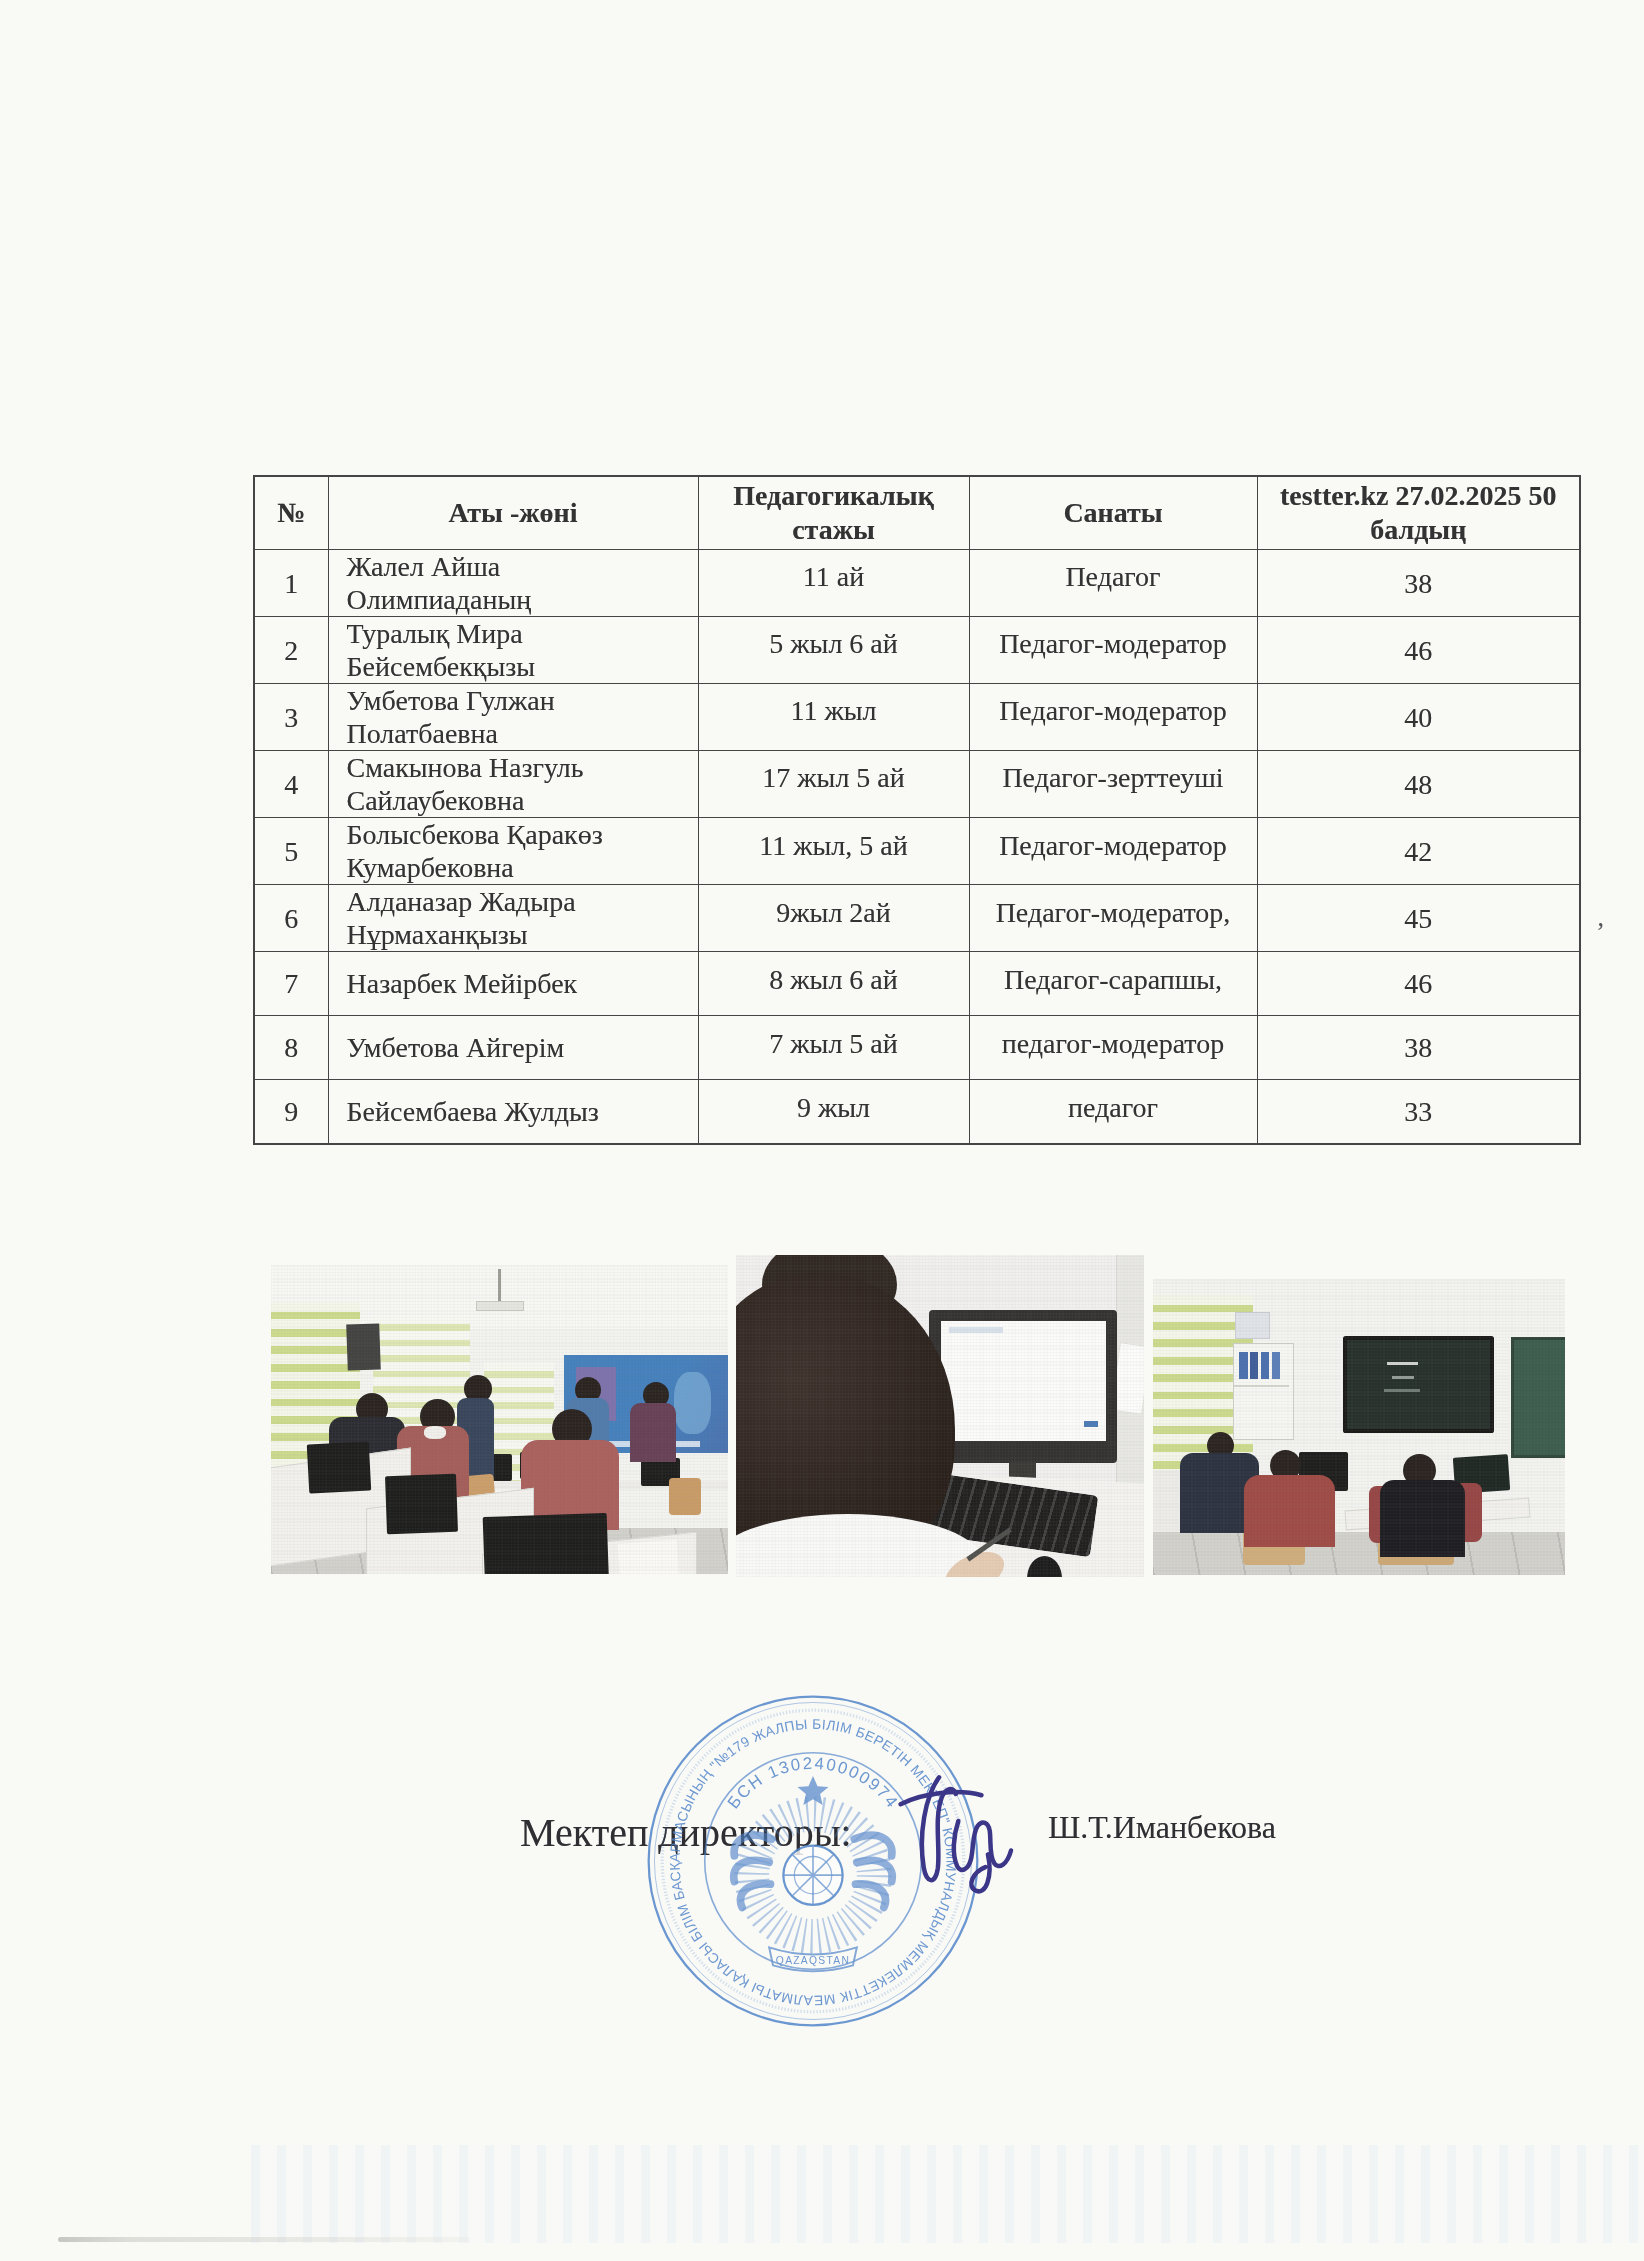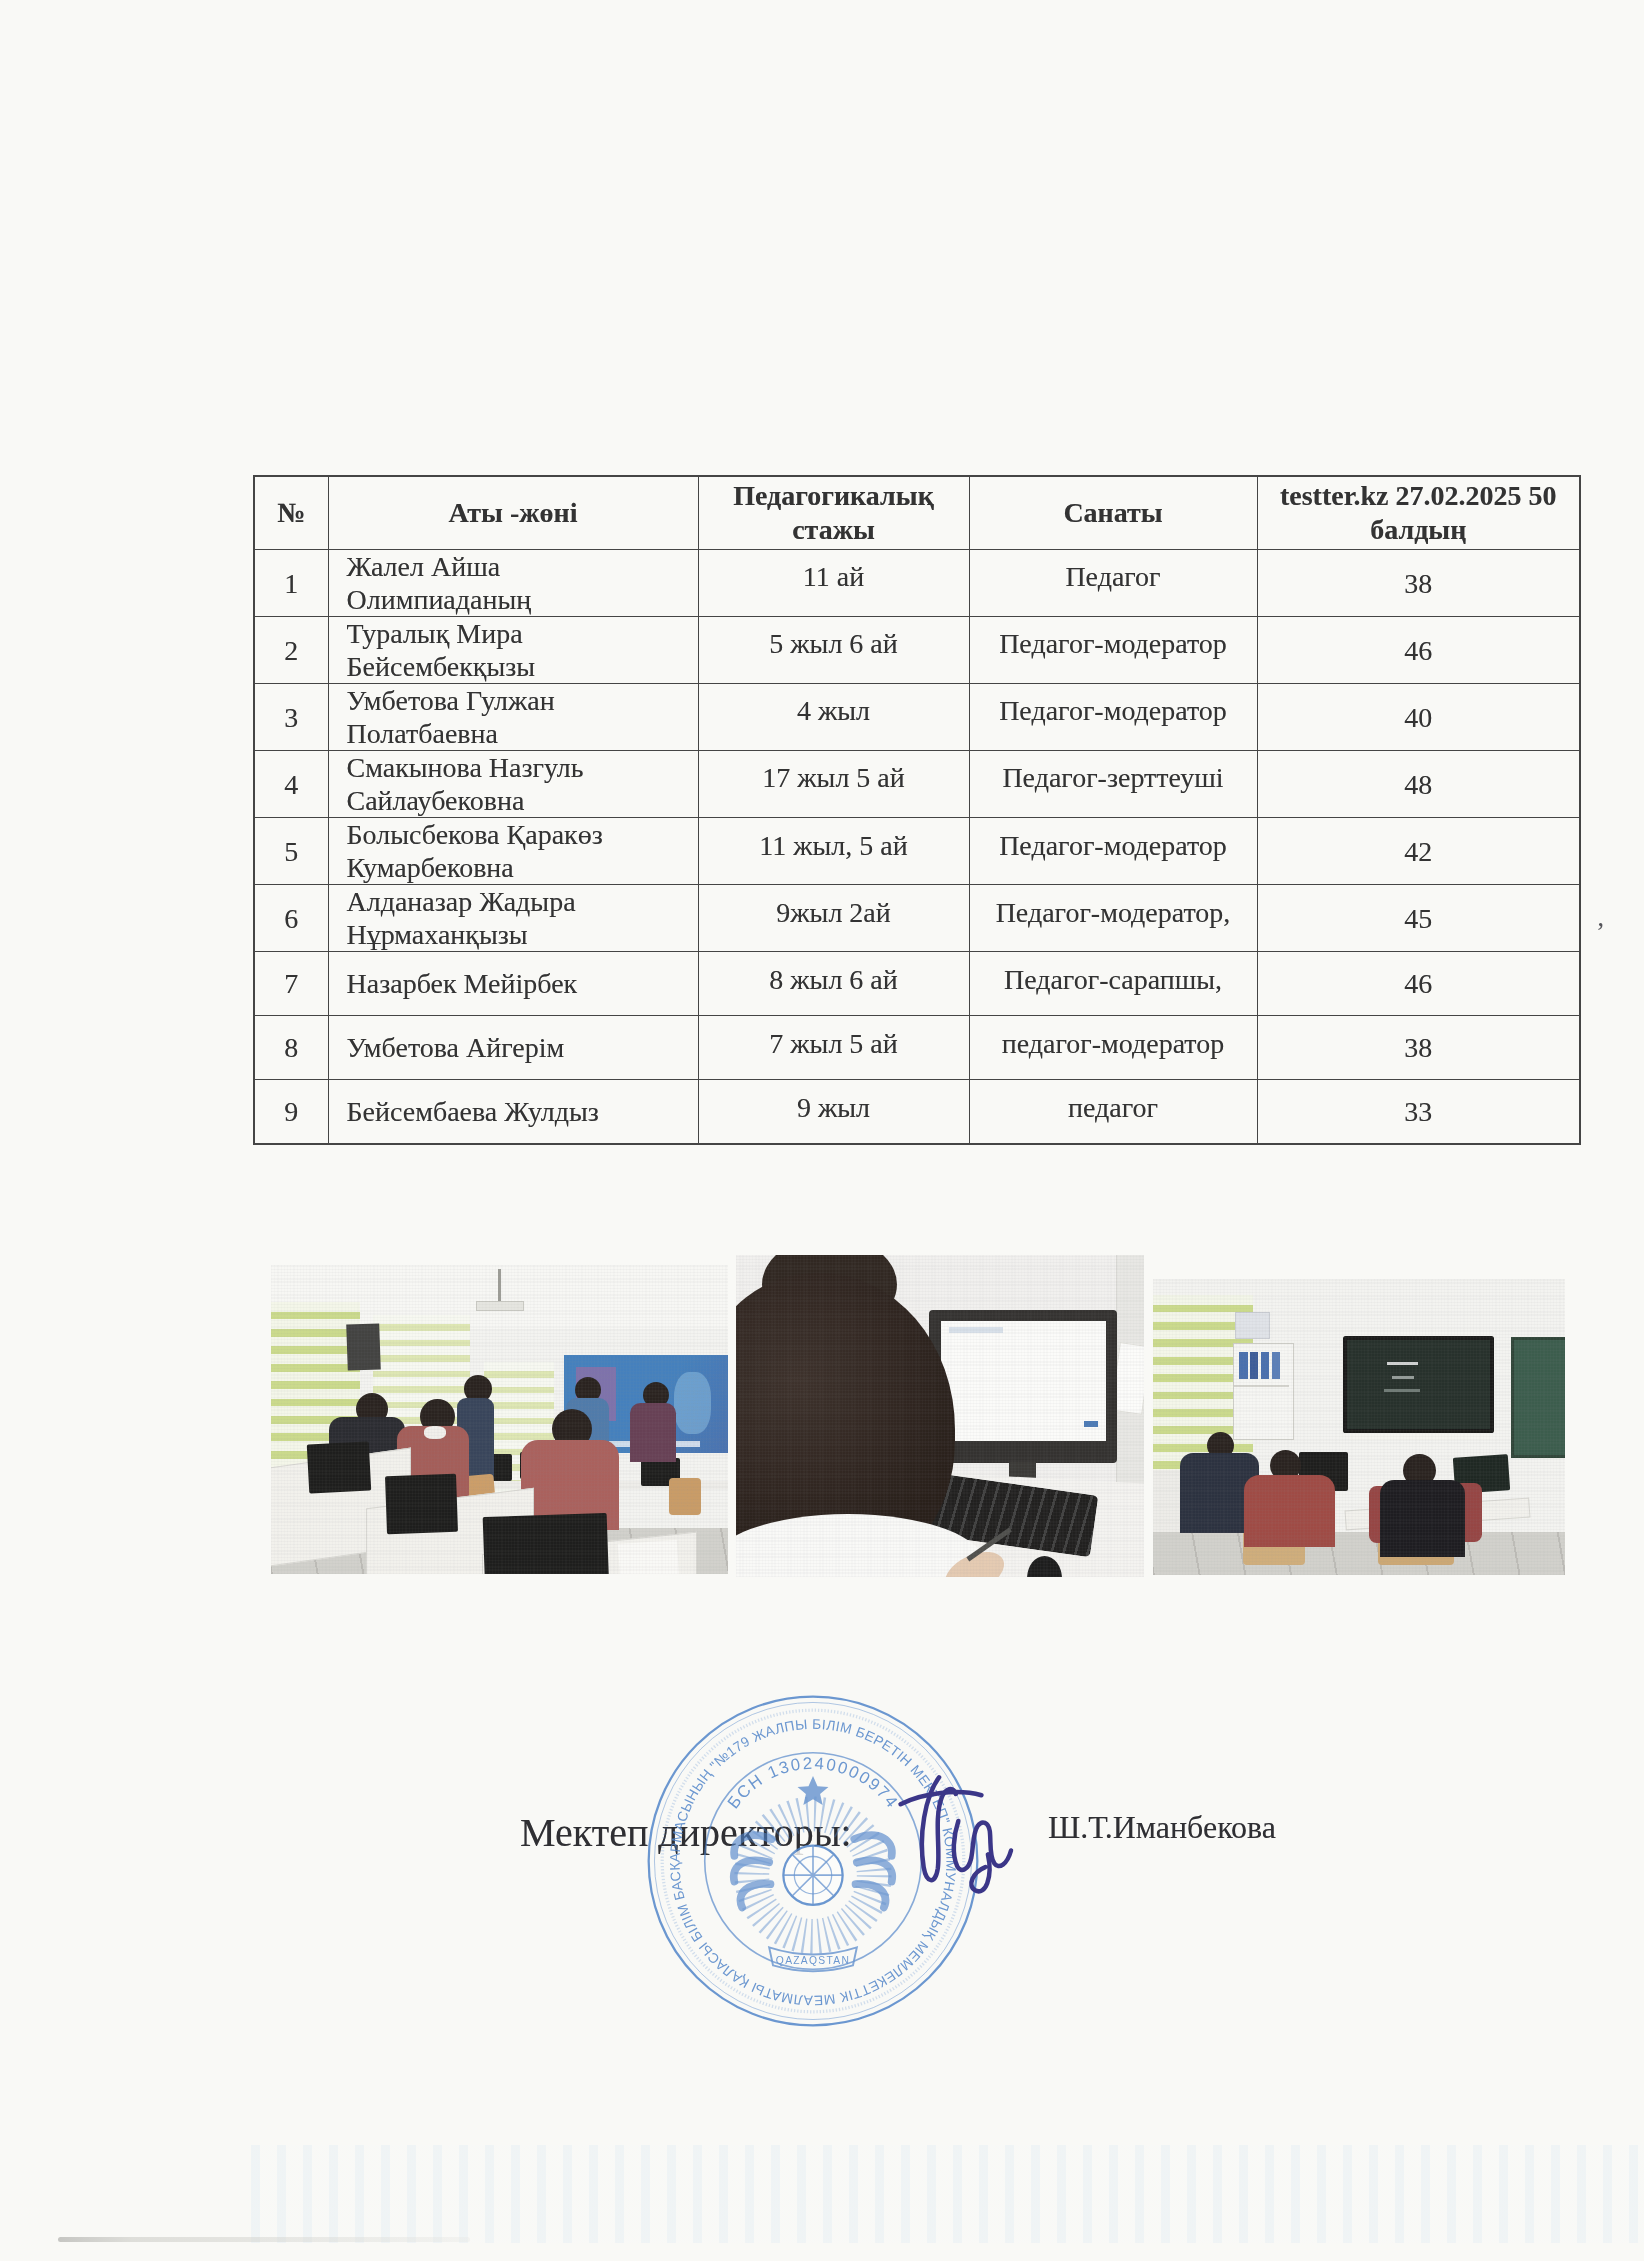--- a/index.html
+++ b/index.html
@@ -96,21 +96,21 @@
         <tr>
           <td class="c0">2</td>
           <td class="c1">Туралық Мира Бейсембекқызы</td>
           <td class="c2">5 жыл 6 ай</td>
           <td class="c3">Педагог-модератор</td>
           <td class="c4">46</td>
         </tr>
         <tr>
           <td class="c0">3</td>
           <td class="c1">Умбетова Гулжан Полатбаевна</td>
-          <td class="c2">4 жыл</td>
+          <td class="c2">11 жыл</td>
           <td class="c3">Педагог-модератор</td>
           <td class="c4">40</td>
         </tr>
         <tr>
           <td class="c0">4</td>
           <td class="c1">Смакынова Назгуль Сайлаубековна</td>
           <td class="c2">17 жыл 5 ай</td>
           <td class="c3">Педагог-зерттеуші</td>
           <td class="c4">48</td>
         </tr>

